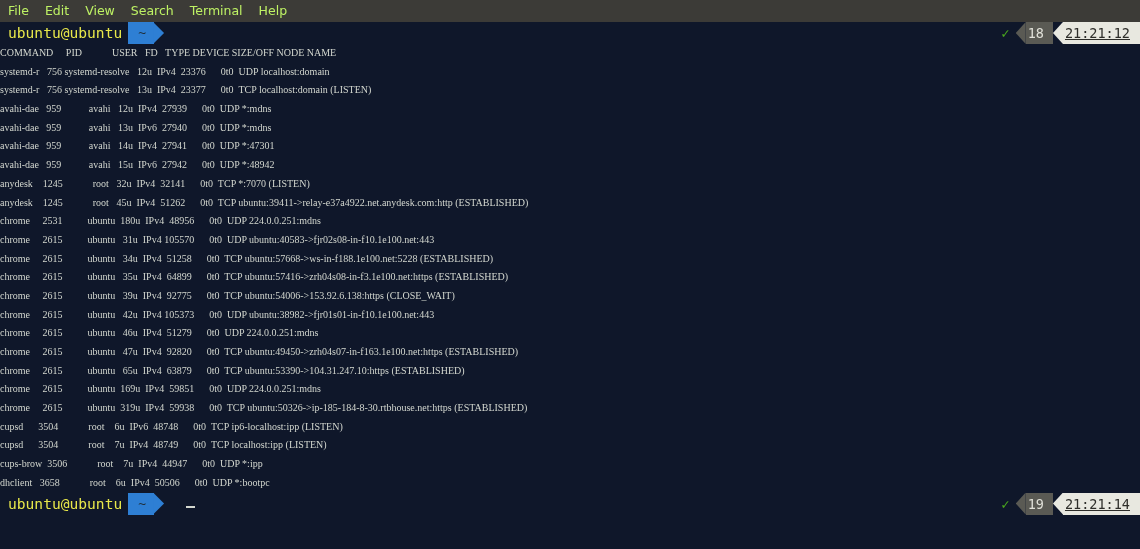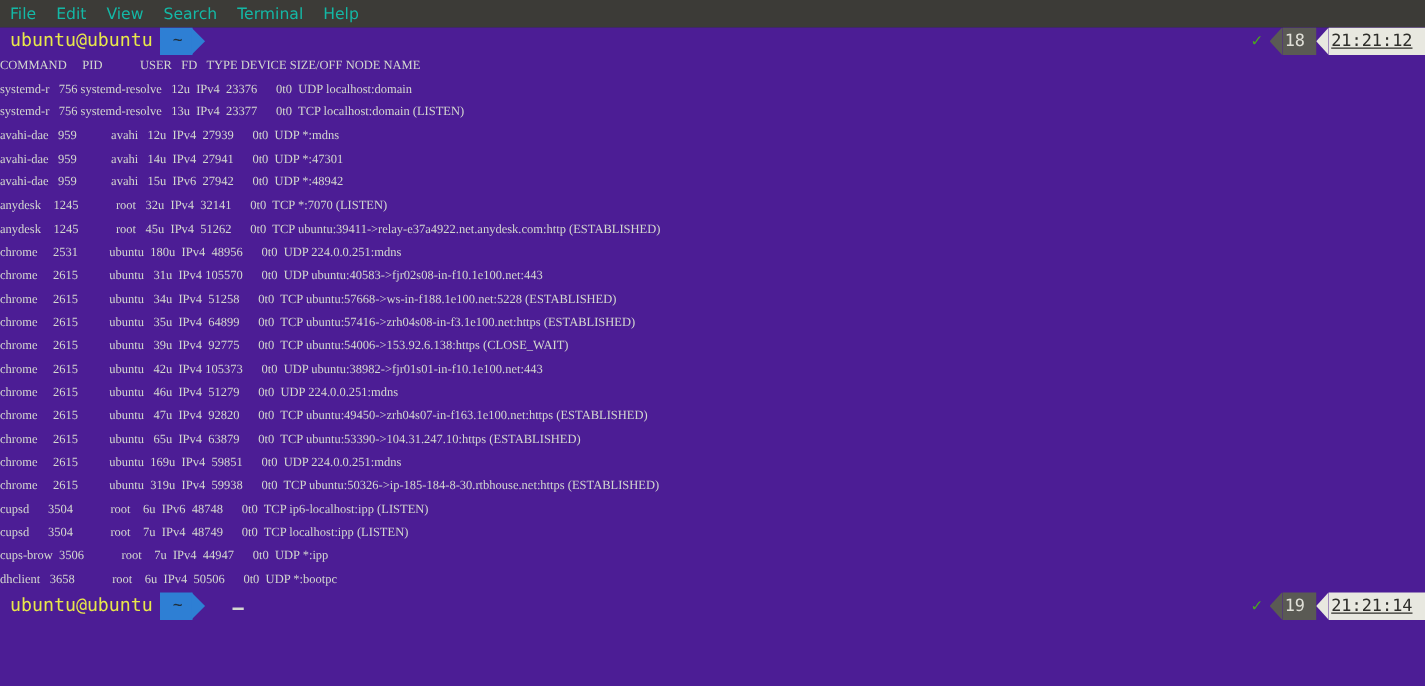--- a/index.html
+++ b/index.html
@@ -18,35 +18,35 @@
   
   .menubar {
     height: 22px;
     background: #3c3b37;
     display: flex;
     align-items: center;
     padding-left: 8px;
     box-sizing: border-box;
   }
   .menu-item {
-    color: #14b8a6;
+    color: #bef264;
     font-family: "DejaVu Sans", sans-serif;
     font-size: 12.5px;
     line-height: 22px;
     margin-right: 16px;
     white-space: nowrap;
     cursor: default;
   }
 
   
   .terminal {
     position: relative;
     width: 1140px;
     height: 527px;
-    background: #4c1d95;
+    background: #0f172a;
     box-sizing: border-box;
     overflow: hidden;
   }
 
   .row {
     position: relative;
     height: 18.7px;
     line-height: 18.7px;
     white-space: pre;
     font-family: Liberation Serif, serif;
@@ -179,20 +179,21 @@
       <span class="seg-light-tip"></span>
       <span class="seg-light">21:21:12</span>
     </span>
   </div>
 
   <div class="row">COMMAND     PID            USER   FD   TYPE DEVICE SIZE/OFF NODE NAME</div>
 
   <div class="row">systemd-r   756 systemd-resolve   12u  IPv4  23376      0t0  UDP localhost:domain</div>
   <div class="row">systemd-r   756 systemd-resolve   13u  IPv4  23377      0t0  TCP localhost:domain (LISTEN)</div>
   <div class="row">avahi-dae   959           avahi   12u  IPv4  27939      0t0  UDP *:mdns</div>
+  <div class="row">avahi-dae   959           avahi   13u  IPv6  27940      0t0  UDP *:mdns</div>
   <div class="row">avahi-dae   959           avahi   14u  IPv4  27941      0t0  UDP *:47301</div>
   <div class="row">avahi-dae   959           avahi   15u  IPv6  27942      0t0  UDP *:48942</div>
   <div class="row">anydesk    1245            root   32u  IPv4  32141      0t0  TCP *:7070 (LISTEN)</div>
   <div class="row">anydesk    1245            root   45u  IPv4  51262      0t0  TCP ubuntu:39411-&gt;relay-e37a4922.net.anydesk.com:http (ESTABLISHED)</div>
   <div class="row">chrome     2531          ubuntu  180u  IPv4  48956      0t0  UDP 224.0.0.251:mdns</div>
   <div class="row">chrome     2615          ubuntu   31u  IPv4 105570      0t0  UDP ubuntu:40583-&gt;fjr02s08-in-f10.1e100.net:443</div>
   <div class="row">chrome     2615          ubuntu   34u  IPv4  51258      0t0  TCP ubuntu:57668-&gt;ws-in-f188.1e100.net:5228 (ESTABLISHED)</div>
   <div class="row">chrome     2615          ubuntu   35u  IPv4  64899      0t0  TCP ubuntu:57416-&gt;zrh04s08-in-f3.1e100.net:https (ESTABLISHED)</div>
   <div class="row">chrome     2615          ubuntu   39u  IPv4  92775      0t0  TCP ubuntu:54006-&gt;153.92.6.138:https (CLOSE_WAIT)</div>
   <div class="row">chrome     2615          ubuntu   42u  IPv4 105373      0t0  UDP ubuntu:38982-&gt;fjr01s01-in-f10.1e100.net:443</div>

